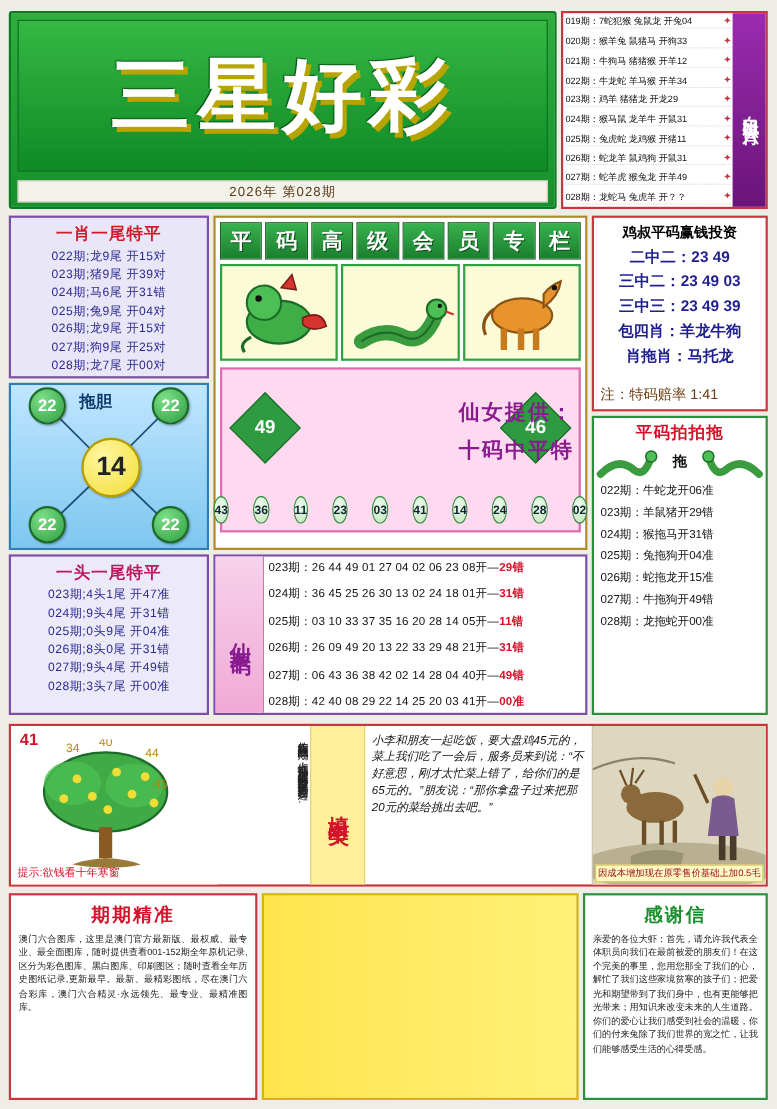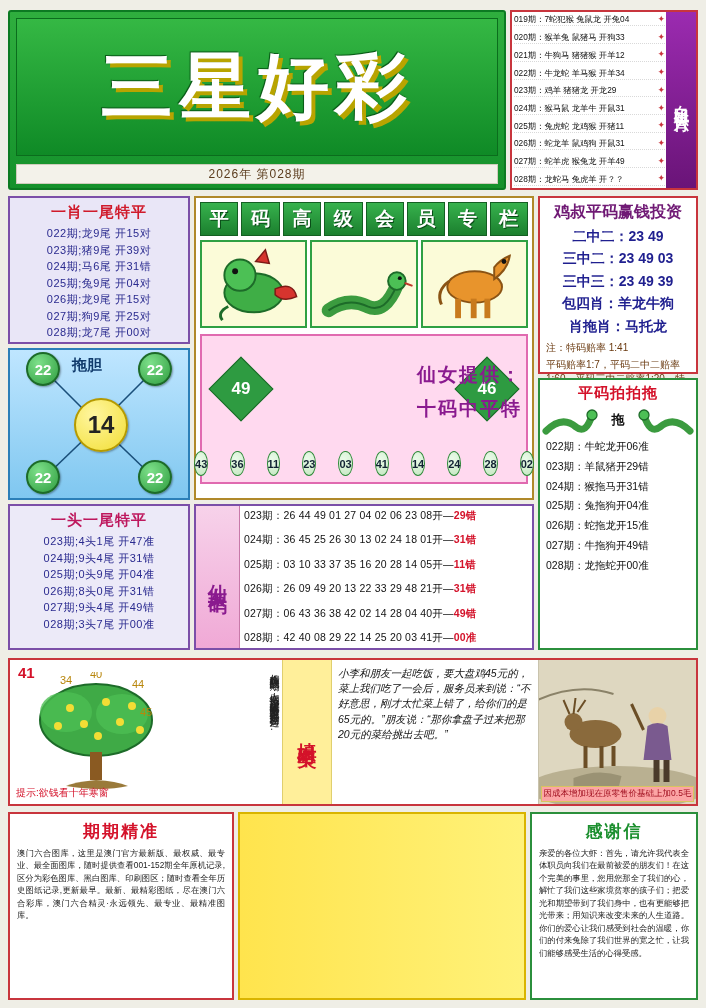--- a/index.html
+++ b/index.html
@@ -148,23 +148,23 @@
     display:flex; align-items:center; justify-content:center; text-align:center;
     writing-mode:vertical-rl; letter-spacing:4px; border-right:1px solid #c879a9;
   }
   .mid2 .rows { flex:1; padding:3px 4px; display:flex; flex-direction:column; justify-content:space-between;}
   .mid2 .r { font-size:10.5px; color:#111; white-space:nowrap; letter-spacing:0.2px;}
   .mid2 .r b { color:#111; font-weight:normal;}
   .mid2 .r .res { color:#d4122a; font-weight:bold;}
 
   
   .r1 { position:absolute; left:538px; top:196px; width:160px; height:178px; background:#fff; border:2px solid #c8353d;}
-  .r1 h3 { margin:4px 0 2px; text-align:center; font-size:16px; color:#701a75; font-weight:bold;}
+  .r1 h3 { margin:4px 0 2px; text-align:center; font-size:13px; color:#000000; font-weight:bold;}
   .r1 .big { text-align:center; font-size:14px; color:#1f1f8f; line-height:1.6; font-weight:bold;}
-  .r1 .sm { margin-top:4px; padding:0 6px; font-size:10px; color:#6a3a10; line-height:1.35;}
+  .r1 .sm { margin-top:16px; padding:0 6px; font-size:13px; color:#6a3a10; line-height:1.35;}
 
   .r2 { position:absolute; left:538px; top:378px; width:160px; height:272px; background:#fff; border:2px solid #2b8f3c;}
   .r2 h3 { margin:4px 0 2px; text-align:center; font-size:15px; color:#d4122a; font-weight:bold; letter-spacing:1px;}
   .r2 .emb { height:32px; position:relative; }
   .r2 .emb .lab {
     position:absolute; left:50%; top:6px; transform:translateX(-50%);
     font-size:13px; color:#111; font-weight:bold;
   }
   .r2 .ln { font-size:10.5px; color:#111; padding:2px 6px; line-height:1.5;}
 
@@ -182,21 +182,21 @@
     border-left:1px solid #e0cf6e; border-right:1px solid #e0cf6e;
   }
   .bot .stamp span {
     color:#d4122a; font-size:19px; font-weight:bold;
     writing-mode:vertical-rl; letter-spacing:3px;
   }
   .bot .story { width:206px; padding:6px 6px; font-size:10.5px; color:#111; line-height:1.45;font-style:italic;}
   .bot .pic { flex:1; position:relative; background:#e8e2cf; border-left:1px solid #c9c3ad;}
   .bot .pic .note {
     position:absolute; left:2px; right:2px; bottom:2px;
-    background:#fca5a5; border:1px solid #d8c45e;
+    background:#fef9c3; border:1px solid #d8c45e;
     font-size:8.5px; color:#a01020; text-align:center; padding:1px;
   }
 
   
   .f1 { position:absolute; left:8px; top:812px; width:226px; height:188px; background:#fff; border:2px solid #c8353d;}
   .f1 h3 { margin:6px 0 4px; text-align:center; font-size:17px; color:#d4122a; font-weight:bold; letter-spacing:2px;}
   .f1 p { margin:0; padding:0 7px; font-size:8.3px; color:#222; line-height:1.5; text-align:justify;}
   .f2 { position:absolute; left:238px; top:812px; width:288px; height:188px; background:linear-gradient(90deg,#ffe44d,#fff27a); border:2px solid #d9b400;}
   .f3 { position:absolute; left:530px; top:812px; width:168px; height:188px; background:#fff; border:2px solid #2b8f3c;}
   .f3 h3 { margin:6px 0 4px; text-align:center; font-size:17px; color:#1b8f2e; font-weight:bold; letter-spacing:2px;}

